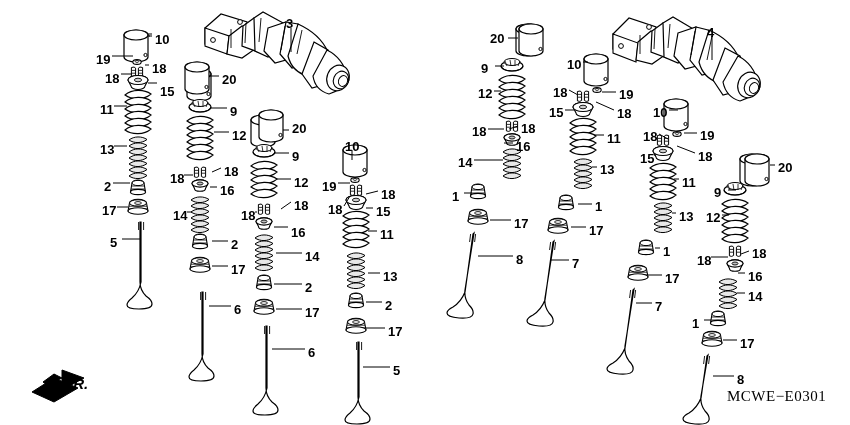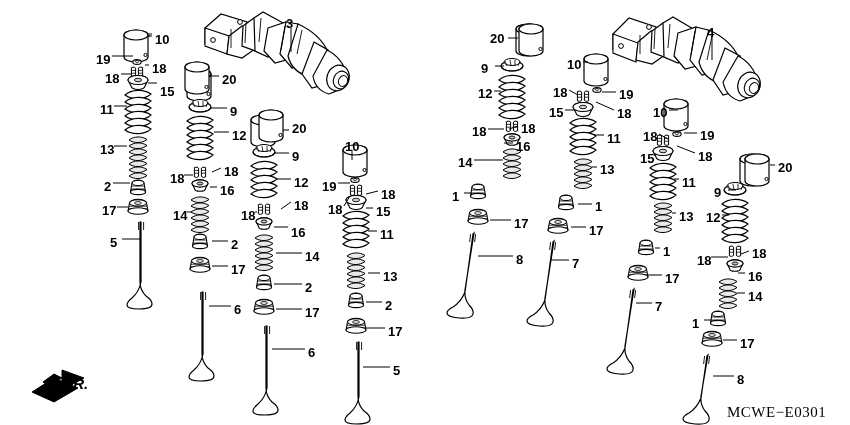--- a/index.html
+++ b/index.html
@@ -488,15 +488,15 @@
     <span class="lbl" style="left:752px;top:247px">18</span>
     <span class="lbl" style="left:697px;top:254px">18</span>
     <span class="lbl" style="left:748px;top:270px">16</span>
     <span class="lbl" style="left:748px;top:290px">14</span>
     <span class="lbl" style="left:692px;top:317px">1</span>
     <span class="lbl" style="left:740px;top:337px">17</span>
     <span class="lbl" style="left:737px;top:373px">8</span>
   </div>
 
   <span class="frtxt" style="left:64px;top:375px">FR.</span>
-  <span class="code" style="left:727px;top:404px">MCWE−E0301</span>
+  <span class="code" style="left:727px;top:388px">MCWE−E0301</span>
 
 </div>
 
 </body></html>

